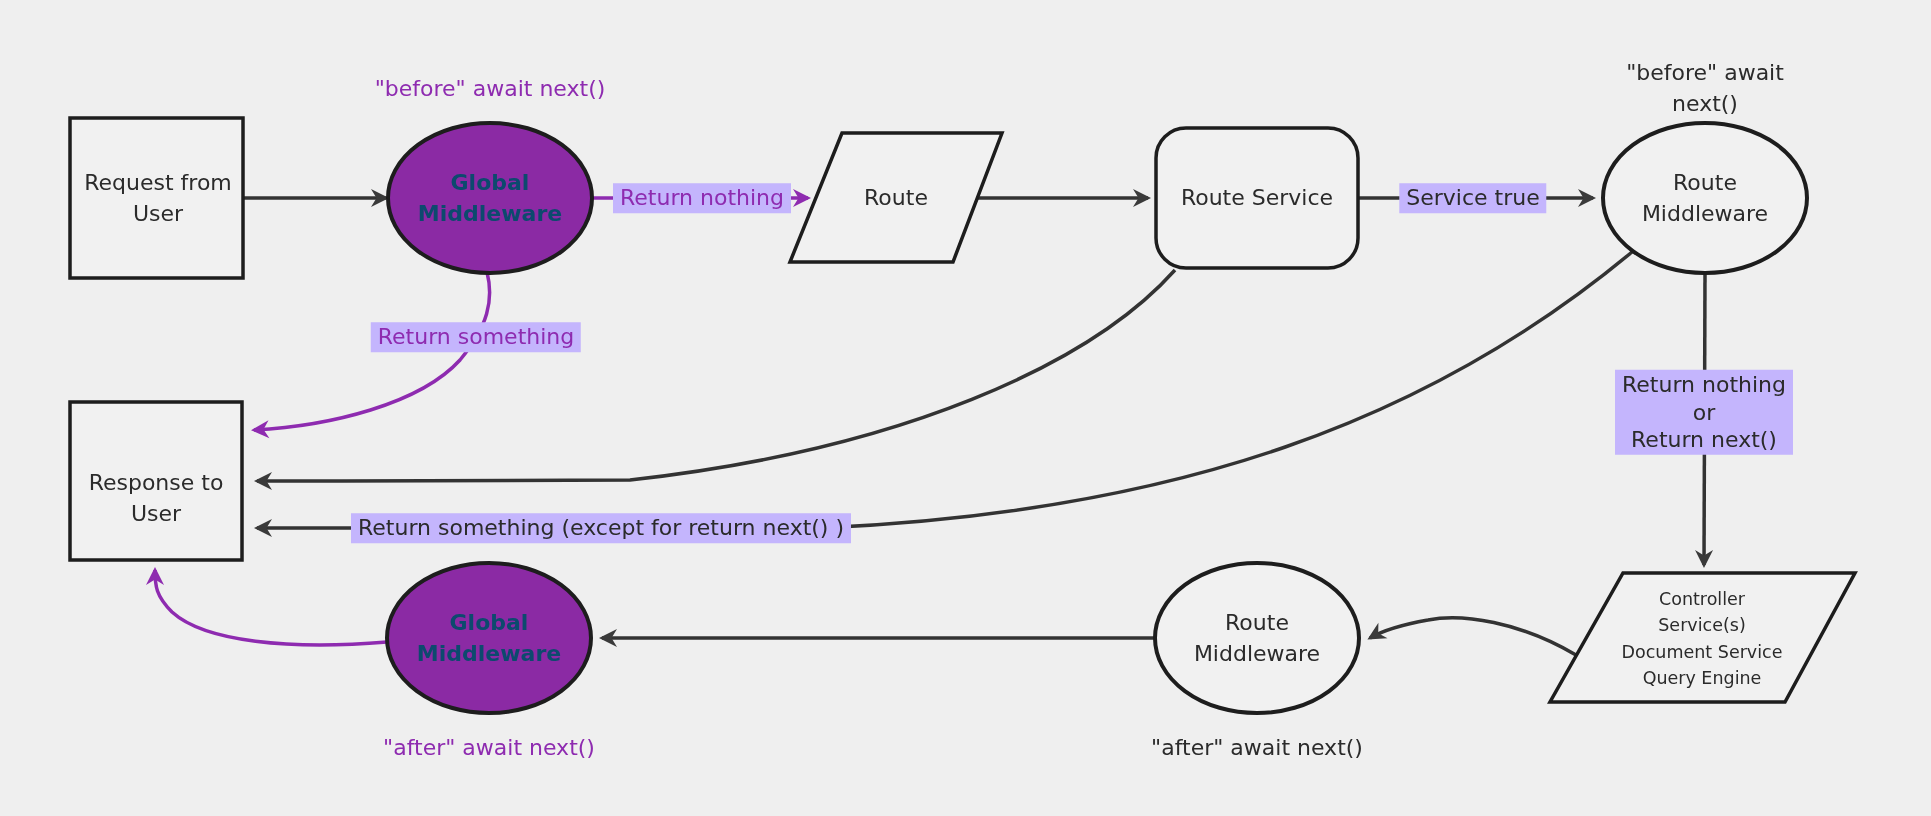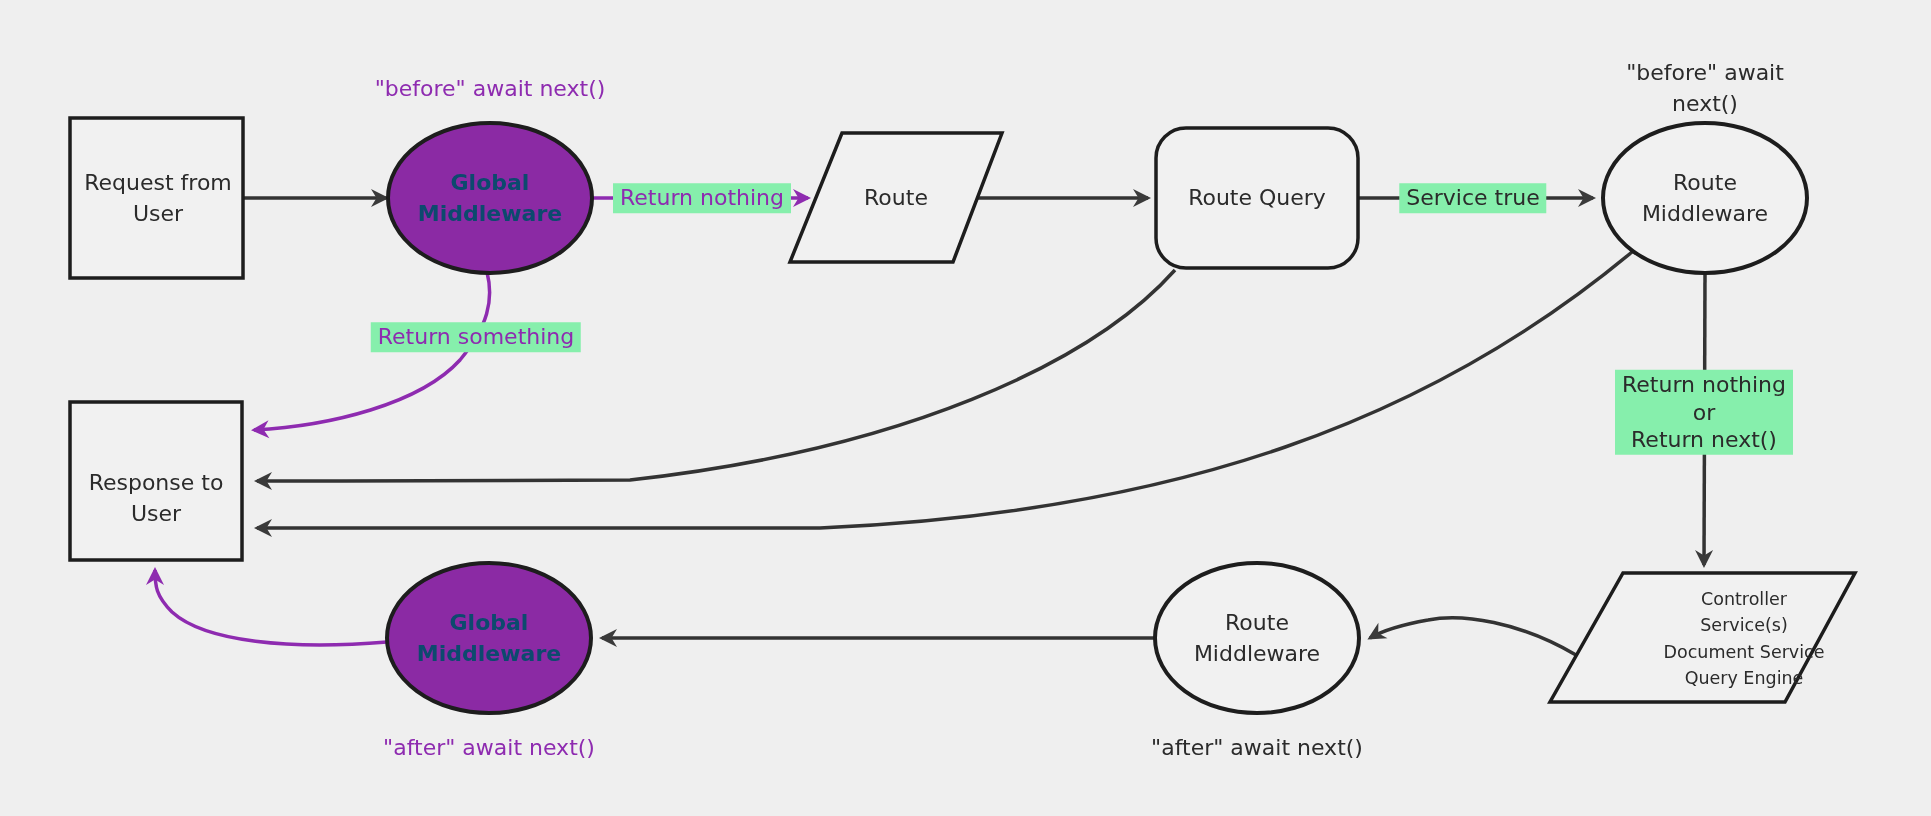--- a/index.html
+++ b/index.html
@@ -4,22 +4,22 @@
 <style>
   html,body{margin:0;padding:0;background:#efefef;}
   .stage{position:relative;width:1931px;height:816px;background:#efefef;overflow:hidden;
          font-family:"DejaVu Sans","Liberation Sans",sans-serif;}
   .stage svg{position:absolute;inset:0;}
   .label{position:absolute;transform:translate(-50%,-50%);white-space:pre-line;text-align:center;
          color:#2b2b2b;font-size:22px;line-height:1.42;}
   .node-label{pointer-events:none;}
   .white-bold{color:#0c4a6e;font-weight:bold;}
   .purple{color:#8e2bb0;}
-  .edgelabel{background:#86efac;padding:1px 7px;line-height:1.25;}
-  .small{font-size:17.5px;line-height:1.5;margin-left:42px;}
+  .edgelabel{background:#c4b5fd;padding:1px 7px;line-height:1.25;}
+  .small{font-size:17.5px;line-height:1.5;}
 </style>
 </head>
 <body>
 
 <div class="stage">
 
   <svg width="1931" height="816" viewBox="0 0 1931 816">
     <defs>
       <marker id="arrow-black" markerWidth="24" markerHeight="24" refX="17" refY="11" orient="auto" markerUnits="userSpaceOnUse">
         <path d="M2,2 L20,11 L2,20 L7.5,11 Z" fill="#3a3a3a"></path>
@@ -50,21 +50,21 @@
     <ellipse cx="1257" cy="638" rx="102" ry="75" fill="#f1f1f1" stroke="#1d1d1d" stroke-width="4"></ellipse>
     <ellipse cx="489" cy="638" rx="102" ry="75" fill="#8b2aa4" stroke="#1d1d1d" stroke-width="4"></ellipse>
     <rect x="70" y="402" width="172" height="158" fill="#f1f1f1" stroke="#1d1d1d" stroke-width="3.5"></rect>
   </svg>
 
   <div class="label node-label" style="left:158px;top:198px;">Request from
 User</div>
   <div class="label node-label white-bold" style="left:490px;top:198px;">Global
 Middleware</div>
   <div class="label node-label" style="left:896px;top:198px;">Route</div>
-  <div class="label node-label" style="left:1257px;top:198px;">Route Query</div>
+  <div class="label node-label" style="left:1257px;top:198px;">Route Service</div>
   <div class="label node-label" style="left:1705px;top:198px;">Route
 Middleware</div>
   <div class="label node-label small" style="left:1702px;top:638px;">Controller
 Service(s)
 Document Service
 Query Engine</div>
   <div class="label node-label" style="left:1257px;top:638px;">Route
 Middleware</div>
   <div class="label node-label white-bold" style="left:489px;top:638px;">Global
 Middleware</div>
@@ -72,16 +72,17 @@
 User</div>
 
   <div class="label purple" style="left:490px;top:89px;">"before" await next()</div>
   <div class="label purple edgelabel" style="left:702px;top:198px;">Return nothing</div>
   <div class="label edgelabel" style="left:1473px;top:198px;">Service true</div>
   <div class="label" style="left:1705px;top:88px;">"before" await next()</div>
   <div class="label edgelabel" style="left:1704px;top:412px;">Return nothing
 or
 Return next()</div>
   <div class="label purple edgelabel" style="left:476px;top:337px;">Return something</div>
+  <div class="label edgelabel" style="left:601px;top:528px;">Return something (except for return next() )</div>
   <div class="label" style="left:1257px;top:748px;">"after" await next()</div>
   <div class="label purple" style="left:489px;top:748px;">"after" await next()</div>
 
 </div>
 
 </body></html>

